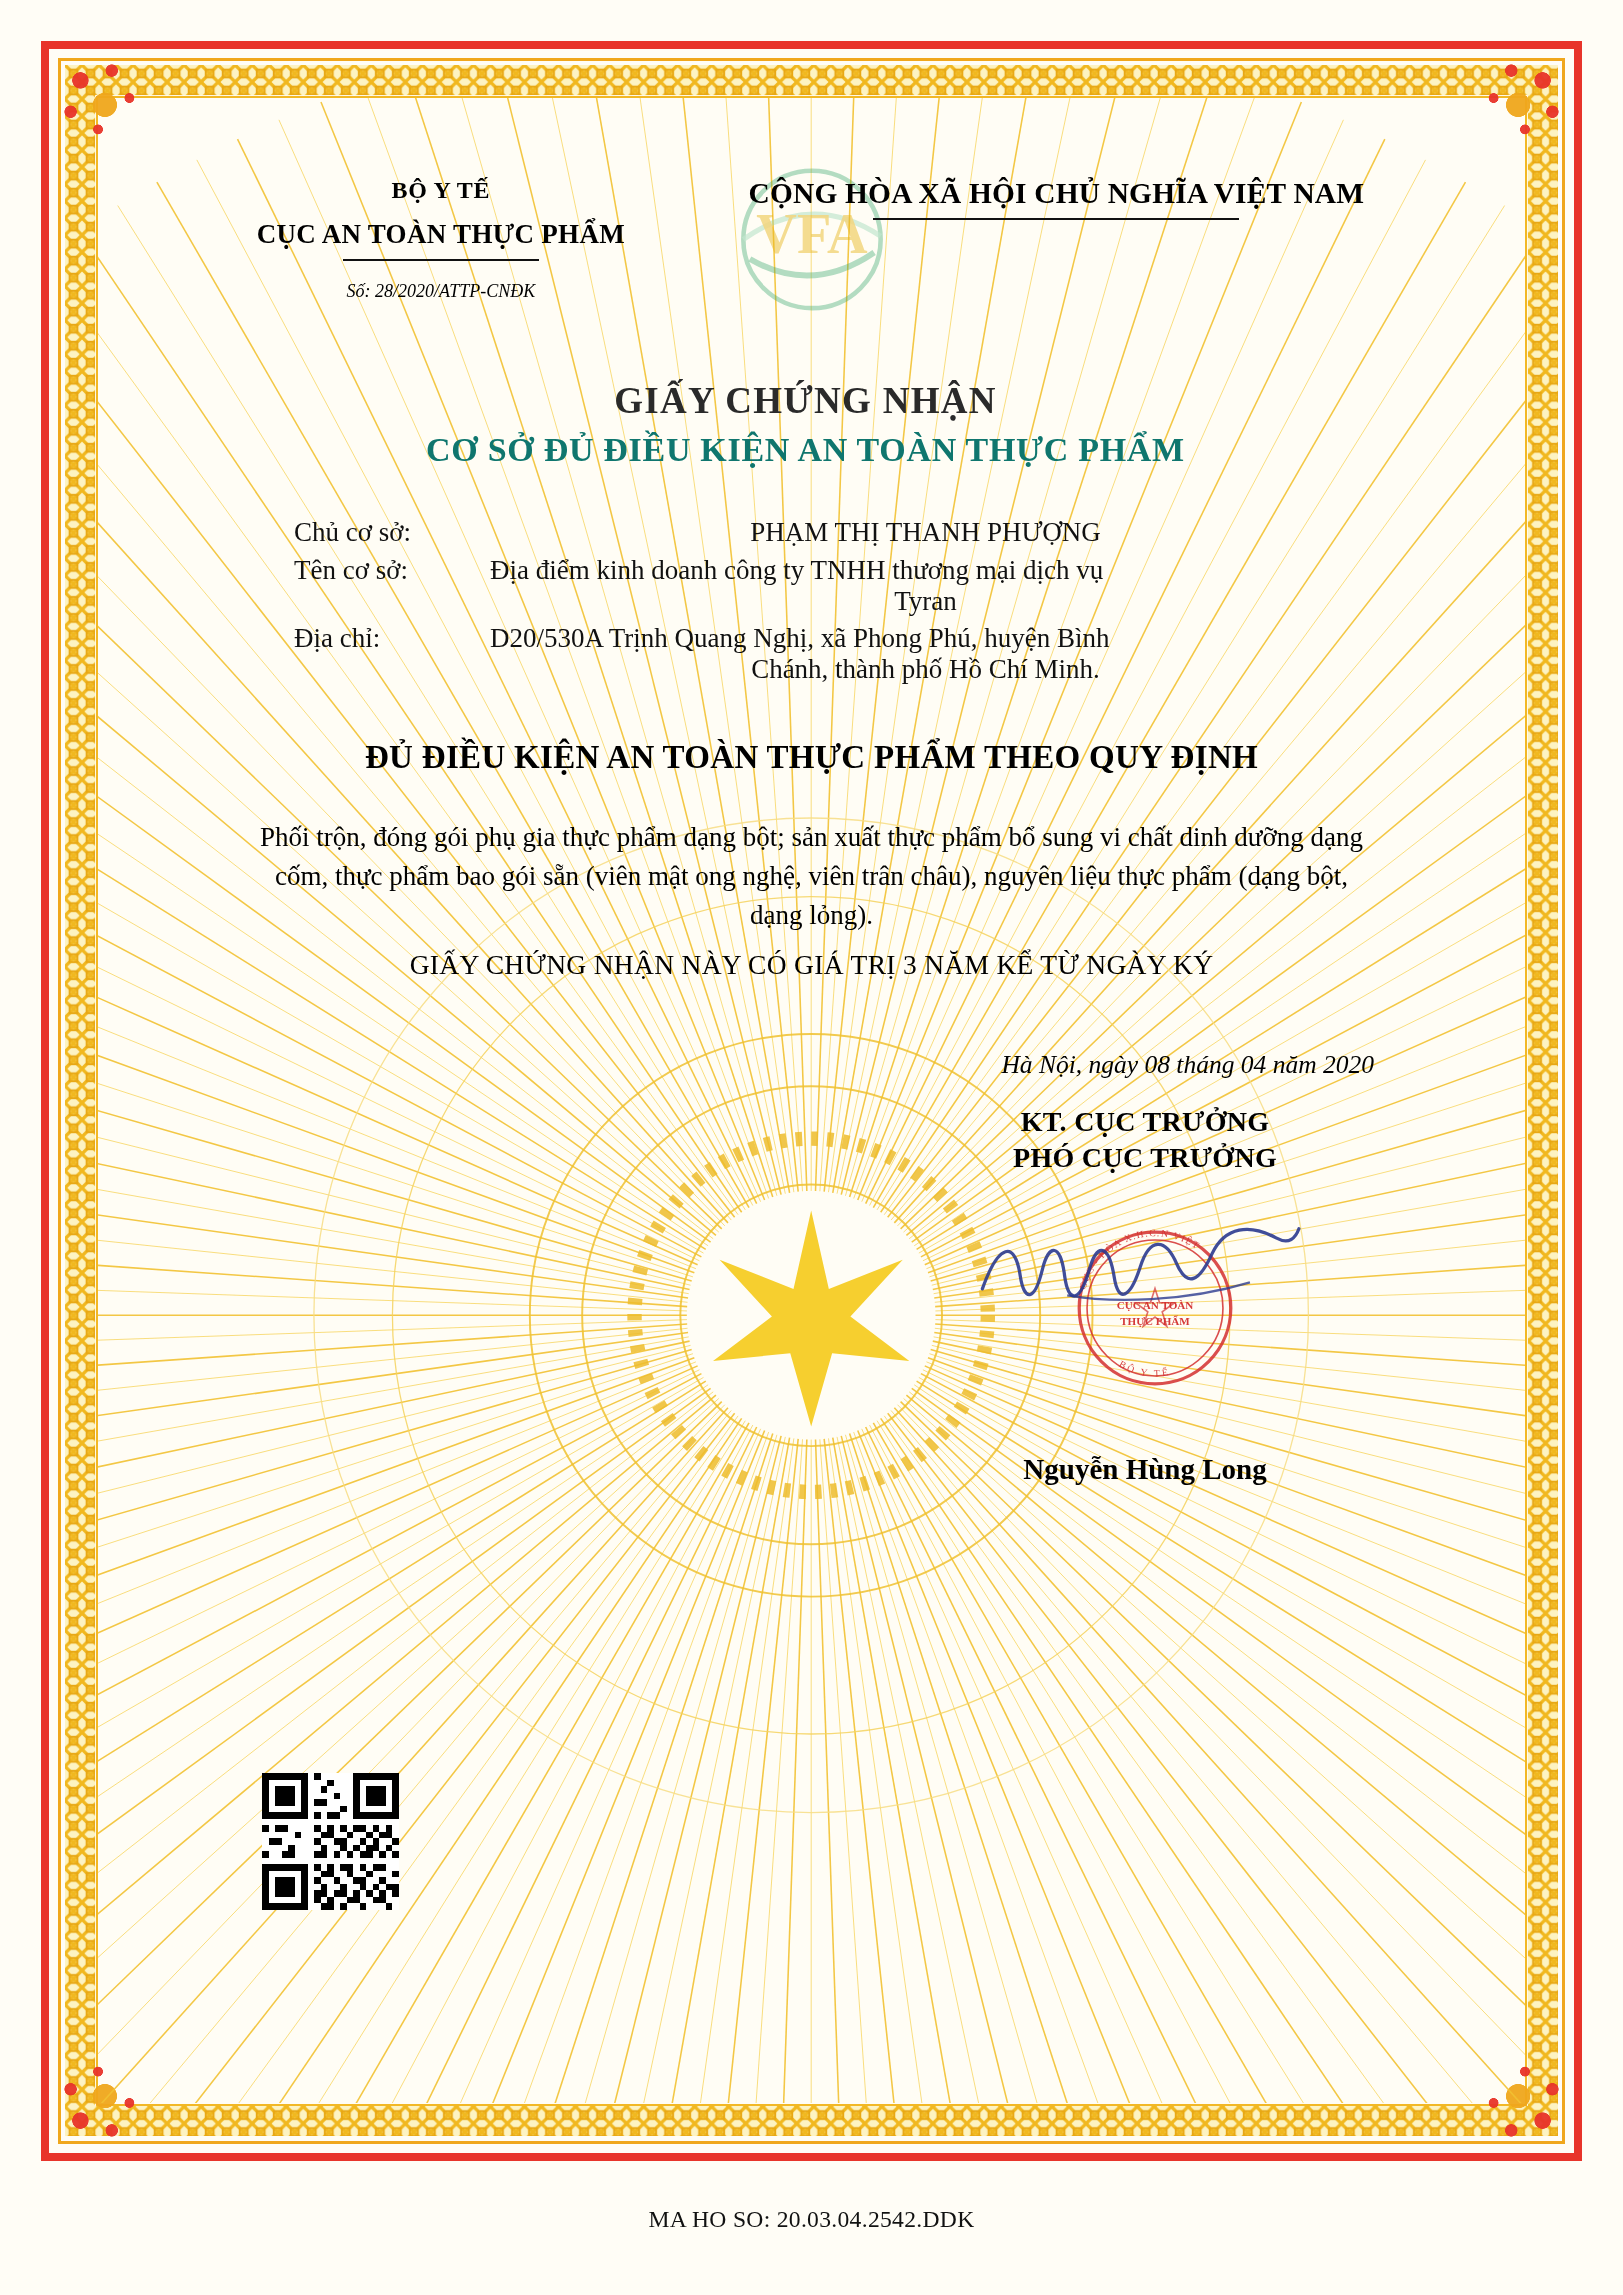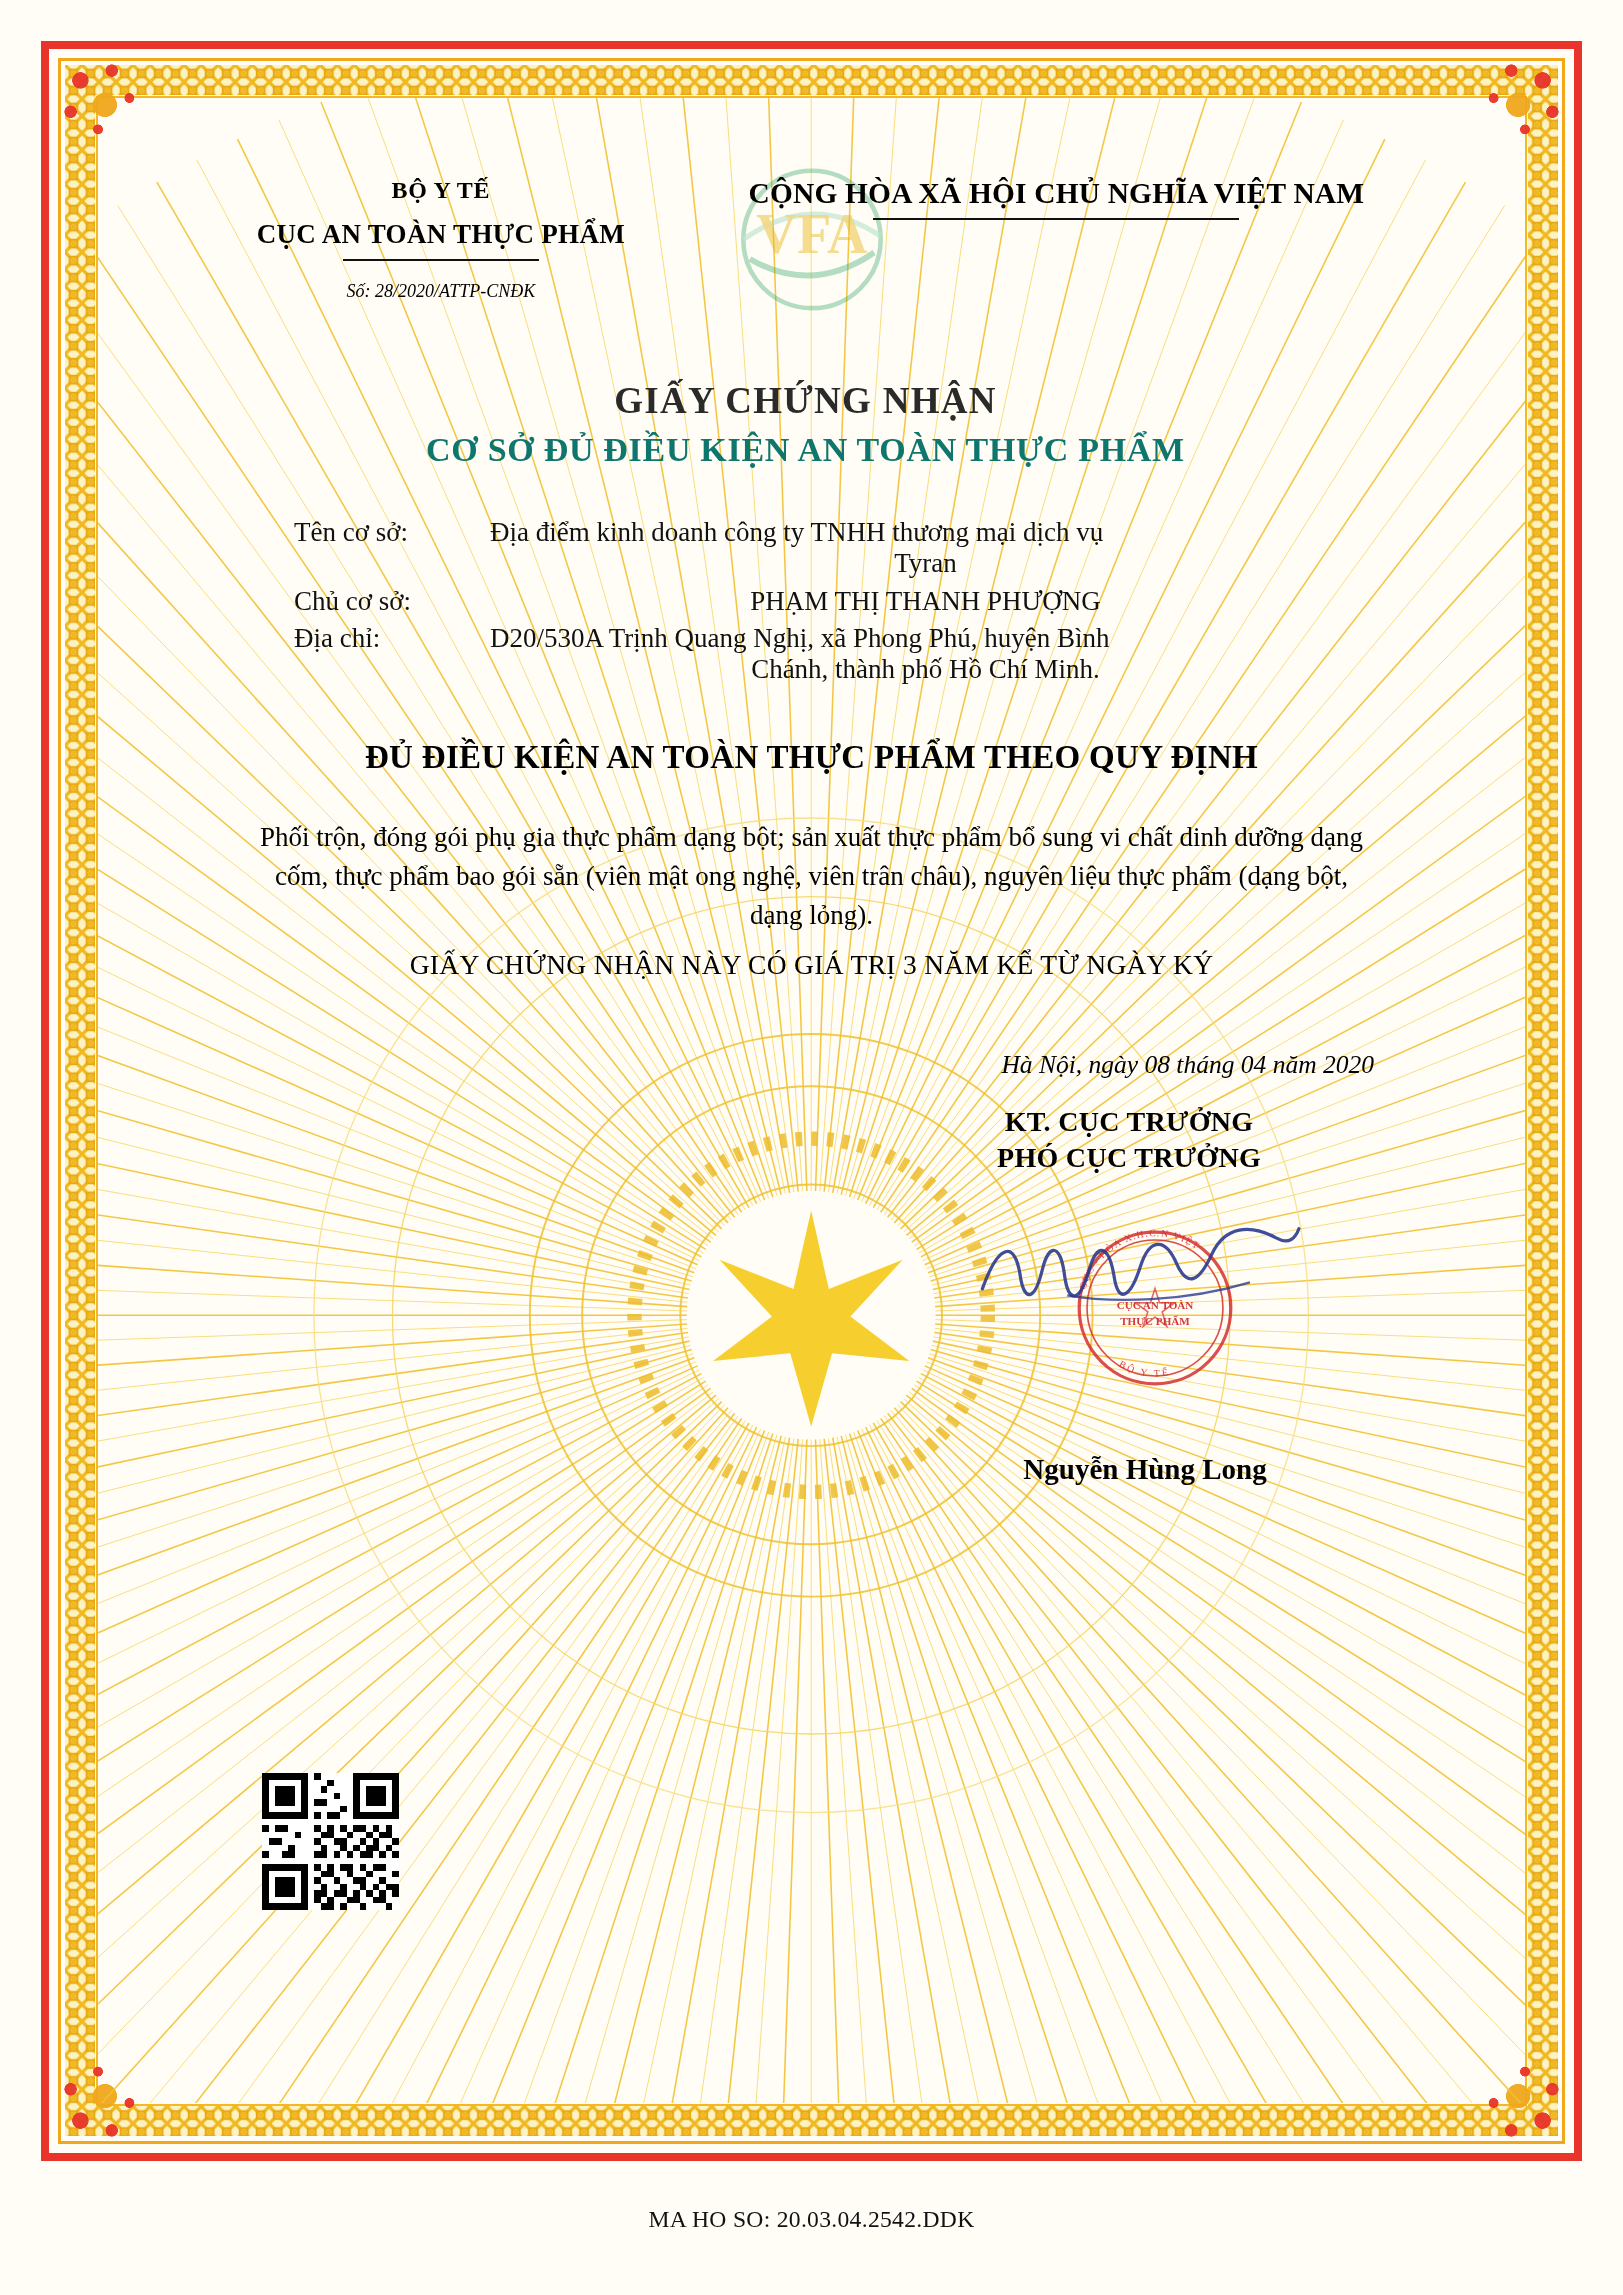--- a/index.html
+++ b/index.html
@@ -159,21 +159,21 @@
 
   .place-date {
     position: absolute;
     top: 952px; right: 151px;
     font-size: 25.5px;
     font-style: italic;
   }
 
   .signer {
     position: absolute;
-    top: 1008px; right: 167px;
+    top: 1008px; right: 151px;
     text-align: center;
     width: 458px;
   }
   .signer .s1 { font-size: 28px; font-weight: bold; letter-spacing: 0.3px; }
   .signer .s2 { font-size: 28px; font-weight: bold; letter-spacing: 0.3px; margin-top: 3.9px; }
 
   .stamp {
     position: absolute;
     top: 1112px; right: 272px;
     width: 196px; height: 196px;
@@ -469,29 +469,29 @@
       </div>
     </div>
 
     <div class="title-block">
       <div class="title-1">GIẤY CHỨNG NHẬN</div>
       <div class="title-2">CƠ SỞ ĐỦ ĐIỀU KIỆN AN TOÀN THỰC PHẨM</div>
     </div>
 
     <div class="fields">
       <div class="row">
+        <div class="lbl">Chủ cơ sở:</div>
+        <div class="val" style="text-align:center">PHẠM THỊ THANH PHƯỢNG</div>
+      </div>
+      <div class="row">
         <div class="lbl">Tên cơ sở:</div>
         <div class="val">
           <span>Địa điểm kinh doanh công ty TNHH thương mại dịch vụ</span>
           <span class="indent2">Tyran</span>
         </div>
-      </div>
-      <div class="row">
-        <div class="lbl">Chủ cơ sở:</div>
-        <div class="val" style="text-align:center">PHẠM THỊ THANH PHƯỢNG</div>
       </div>
       <div class="row">
         <div class="lbl">Địa chỉ:</div>
         <div class="val">
           <span>D20/530A Trịnh Quang Nghị, xã Phong Phú, huyện Bình</span>
           <span class="indent2">Chánh, thành phố Hồ Chí Minh.</span>
         </div>
       </div>
     </div>
 

